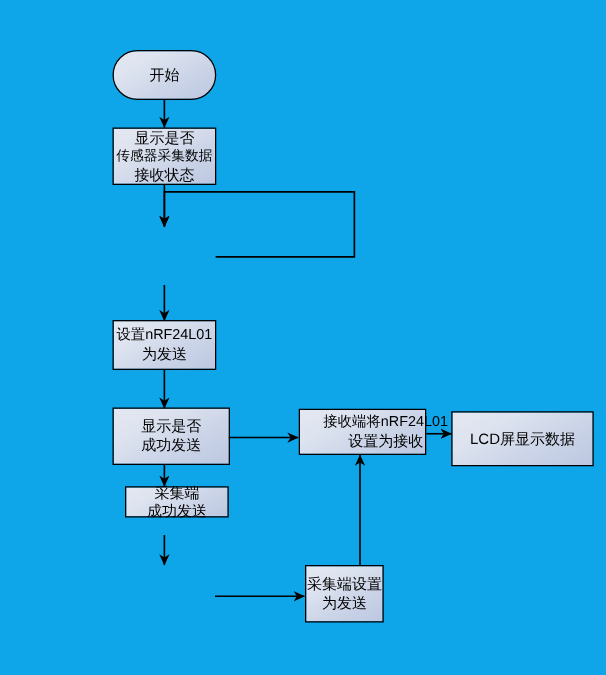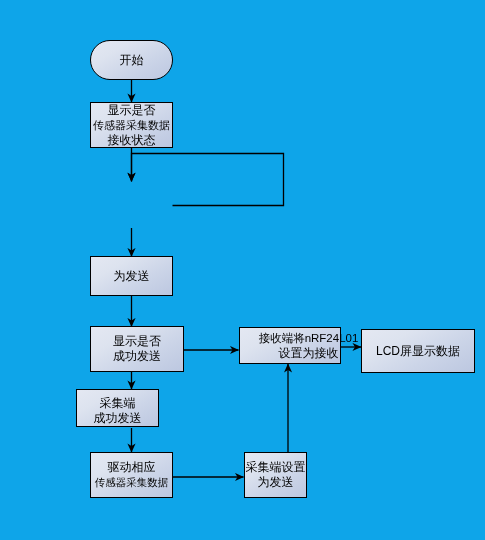--- a/index.html
+++ b/index.html
@@ -91,37 +91,34 @@
   </div>
 
   <div class="node" style="left:90px;top:102px;width:83px;height:46px;">
     <span class="ln">显示是否</span>
     <span class="ln" style="font-size:11px;">传感器采集数据</span>
     <span class="ln">接收状态</span>
   </div>
 
 
   <div class="node" style="left:90px;top:256px;width:83px;height:40px;">
+    <span class="ln" style="font-size:11.5px;">设置nRF24L01</span>
     <span class="ln">为发送</span>
   </div>
 
   <div class="node" style="left:90px;top:326px;width:94px;height:46px;">
     <span class="ln">显示是否</span>
     <span class="ln">成功发送</span>
   </div>
 
-  <div class="node" style="left:76px;top:389px;width:83px;height:38px;justify-content:flex-end;">
+  <div class="node" style="left:100px;top:389px;width:83px;height:25px;">
     <span class="ln">采集端</span>
     <span class="ln">成功发送</span>
   </div>
 
-  <div class="node" style="left:90px;top:452px;width:83px;height:46px;">
-    <span class="ln">驱动相应</span>
-    <span class="ln" style="font-size:10.5px;">传感器采集数据</span>
-  </div>
 
   <div class="node" style="left:239px;top:327px;width:102px;height:37px;padding-left:37px;">
     <span class="ln" style="font-size:11.5px;">接收端将nRF24L01</span>
     <span class="ln">设置为接收</span>
   </div>
 
   <div class="node" style="left:361px;top:329px;width:114px;height:44px;">
     <span class="ln">LCD屏显示数据</span>
   </div>
 

